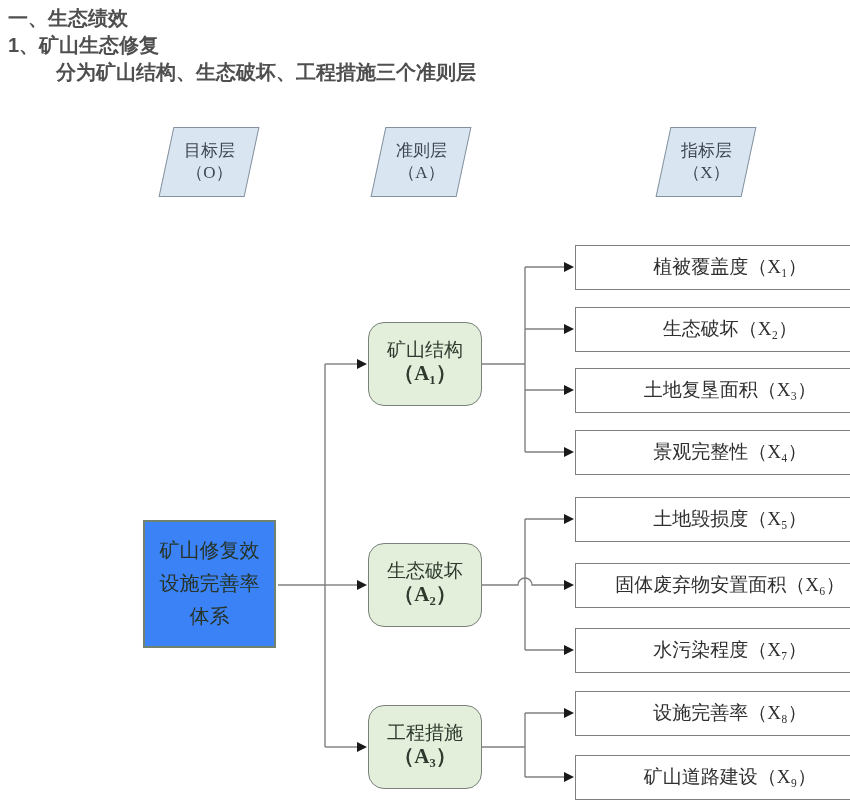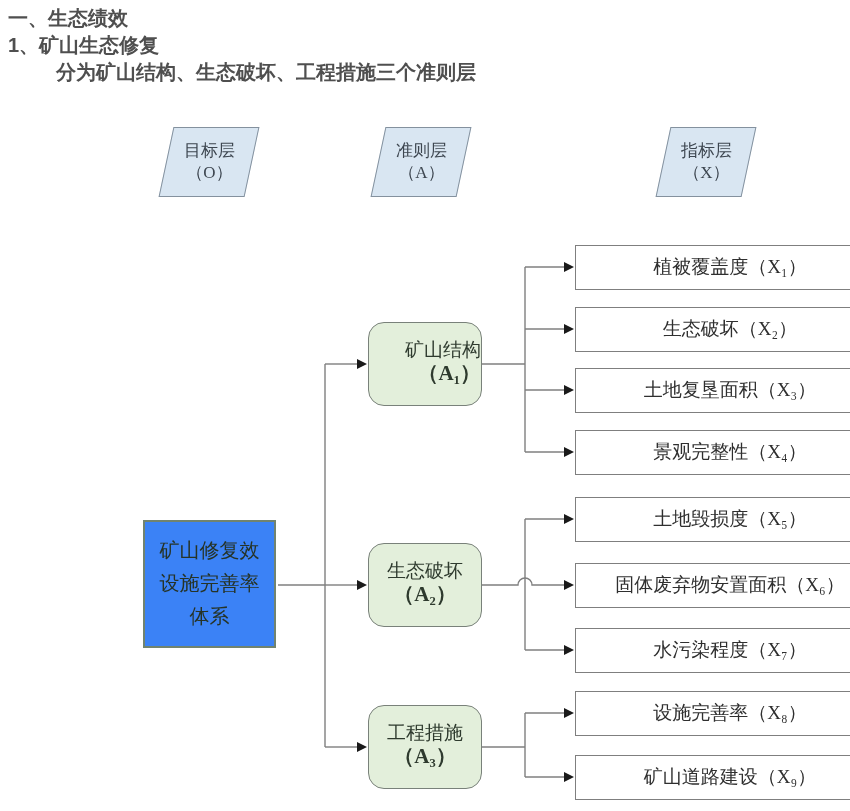--- a/index.html
+++ b/index.html
@@ -67,21 +67,21 @@
     left:368px;
     width:114px;height:84px;
     background:#e3efdb;
     border:1.5px solid #79817a;
     border-radius:16px;
     box-sizing:border-box;
     text-align:center;
     color:#2e3a2e;
     padding-top:15px;
   }
-  .crit-a1{top:322px;text-align:right;}
+  .crit-a1{top:322px;}
   .crit-a2{top:543px;}
   .crit-a3{top:705px;}
   .crit-name{font-size:19px;line-height:24px;}
   .crit-code{font-size:21px;line-height:22px;font-weight:bold;}
 
   
   .ind-box{
     position:absolute;
     left:575px;
     width:310px;height:45px;

